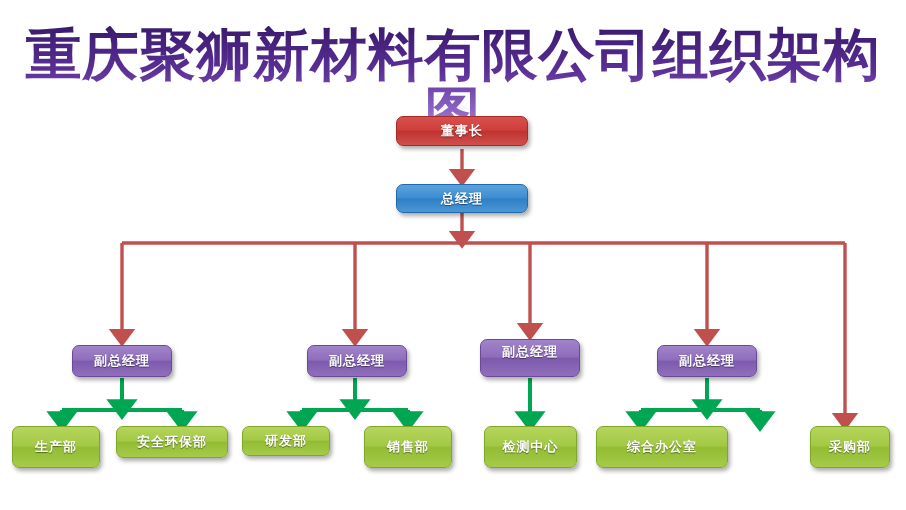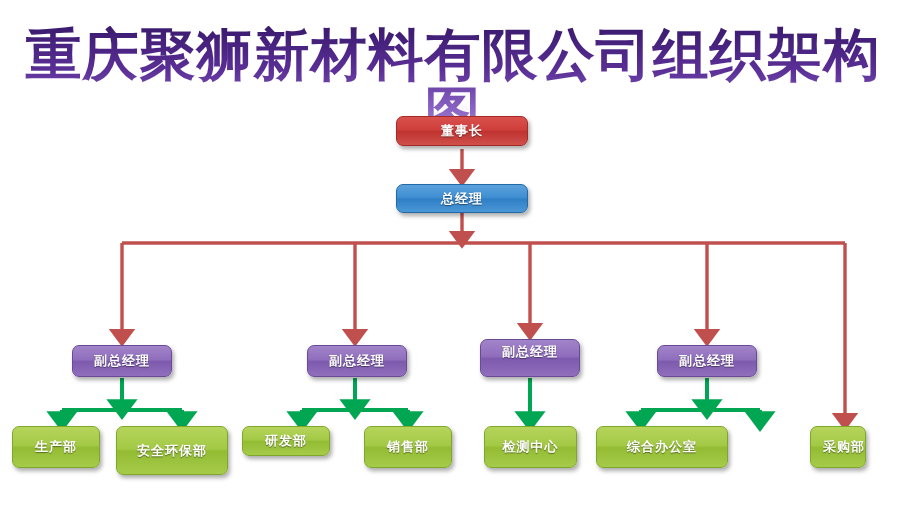--- a/index.html
+++ b/index.html
@@ -152,38 +152,38 @@
   </div>
 
   <div class="node purple" style="left:657px;top:345px;width:100px;height:32px;">
     <span>副总经理</span>
   </div>
 
   <div class="node green" style="left:12px;top:426px;width:88px;height:42px;">
     <span>生产部</span>
   </div>
 
-  <div class="node green" style="left:116px;top:426px;width:112px;height:49px;">
+  <div class="node green" style="left:116px;top:426px;width:112px;height:32px;">
     <span>安全环保部</span>
   </div>
 
   <div class="node green" style="left:242px;top:426px;width:88px;height:30px;">
     <span>研发部</span>
   </div>
 
   <div class="node green" style="left:364px;top:426px;width:88px;height:42px;">
     <span>销售部</span>
   </div>
 
   <div class="node green" style="left:484px;top:426px;width:93px;height:42px;">
     <span>检测中心</span>
   </div>
 
   <div class="node green" style="left:596px;top:426px;width:132px;height:42px;">
     <span>综合办公室</span>
   </div>
 
 
-  <div class="node green" style="left:810px;top:426px;width:56px;height:42px;justify-content:flex-end;">
+  <div class="node green" style="left:810px;top:426px;width:80px;height:42px;">
     <span>采购部</span>
   </div>
 
 </div>
 
 </body></html>

